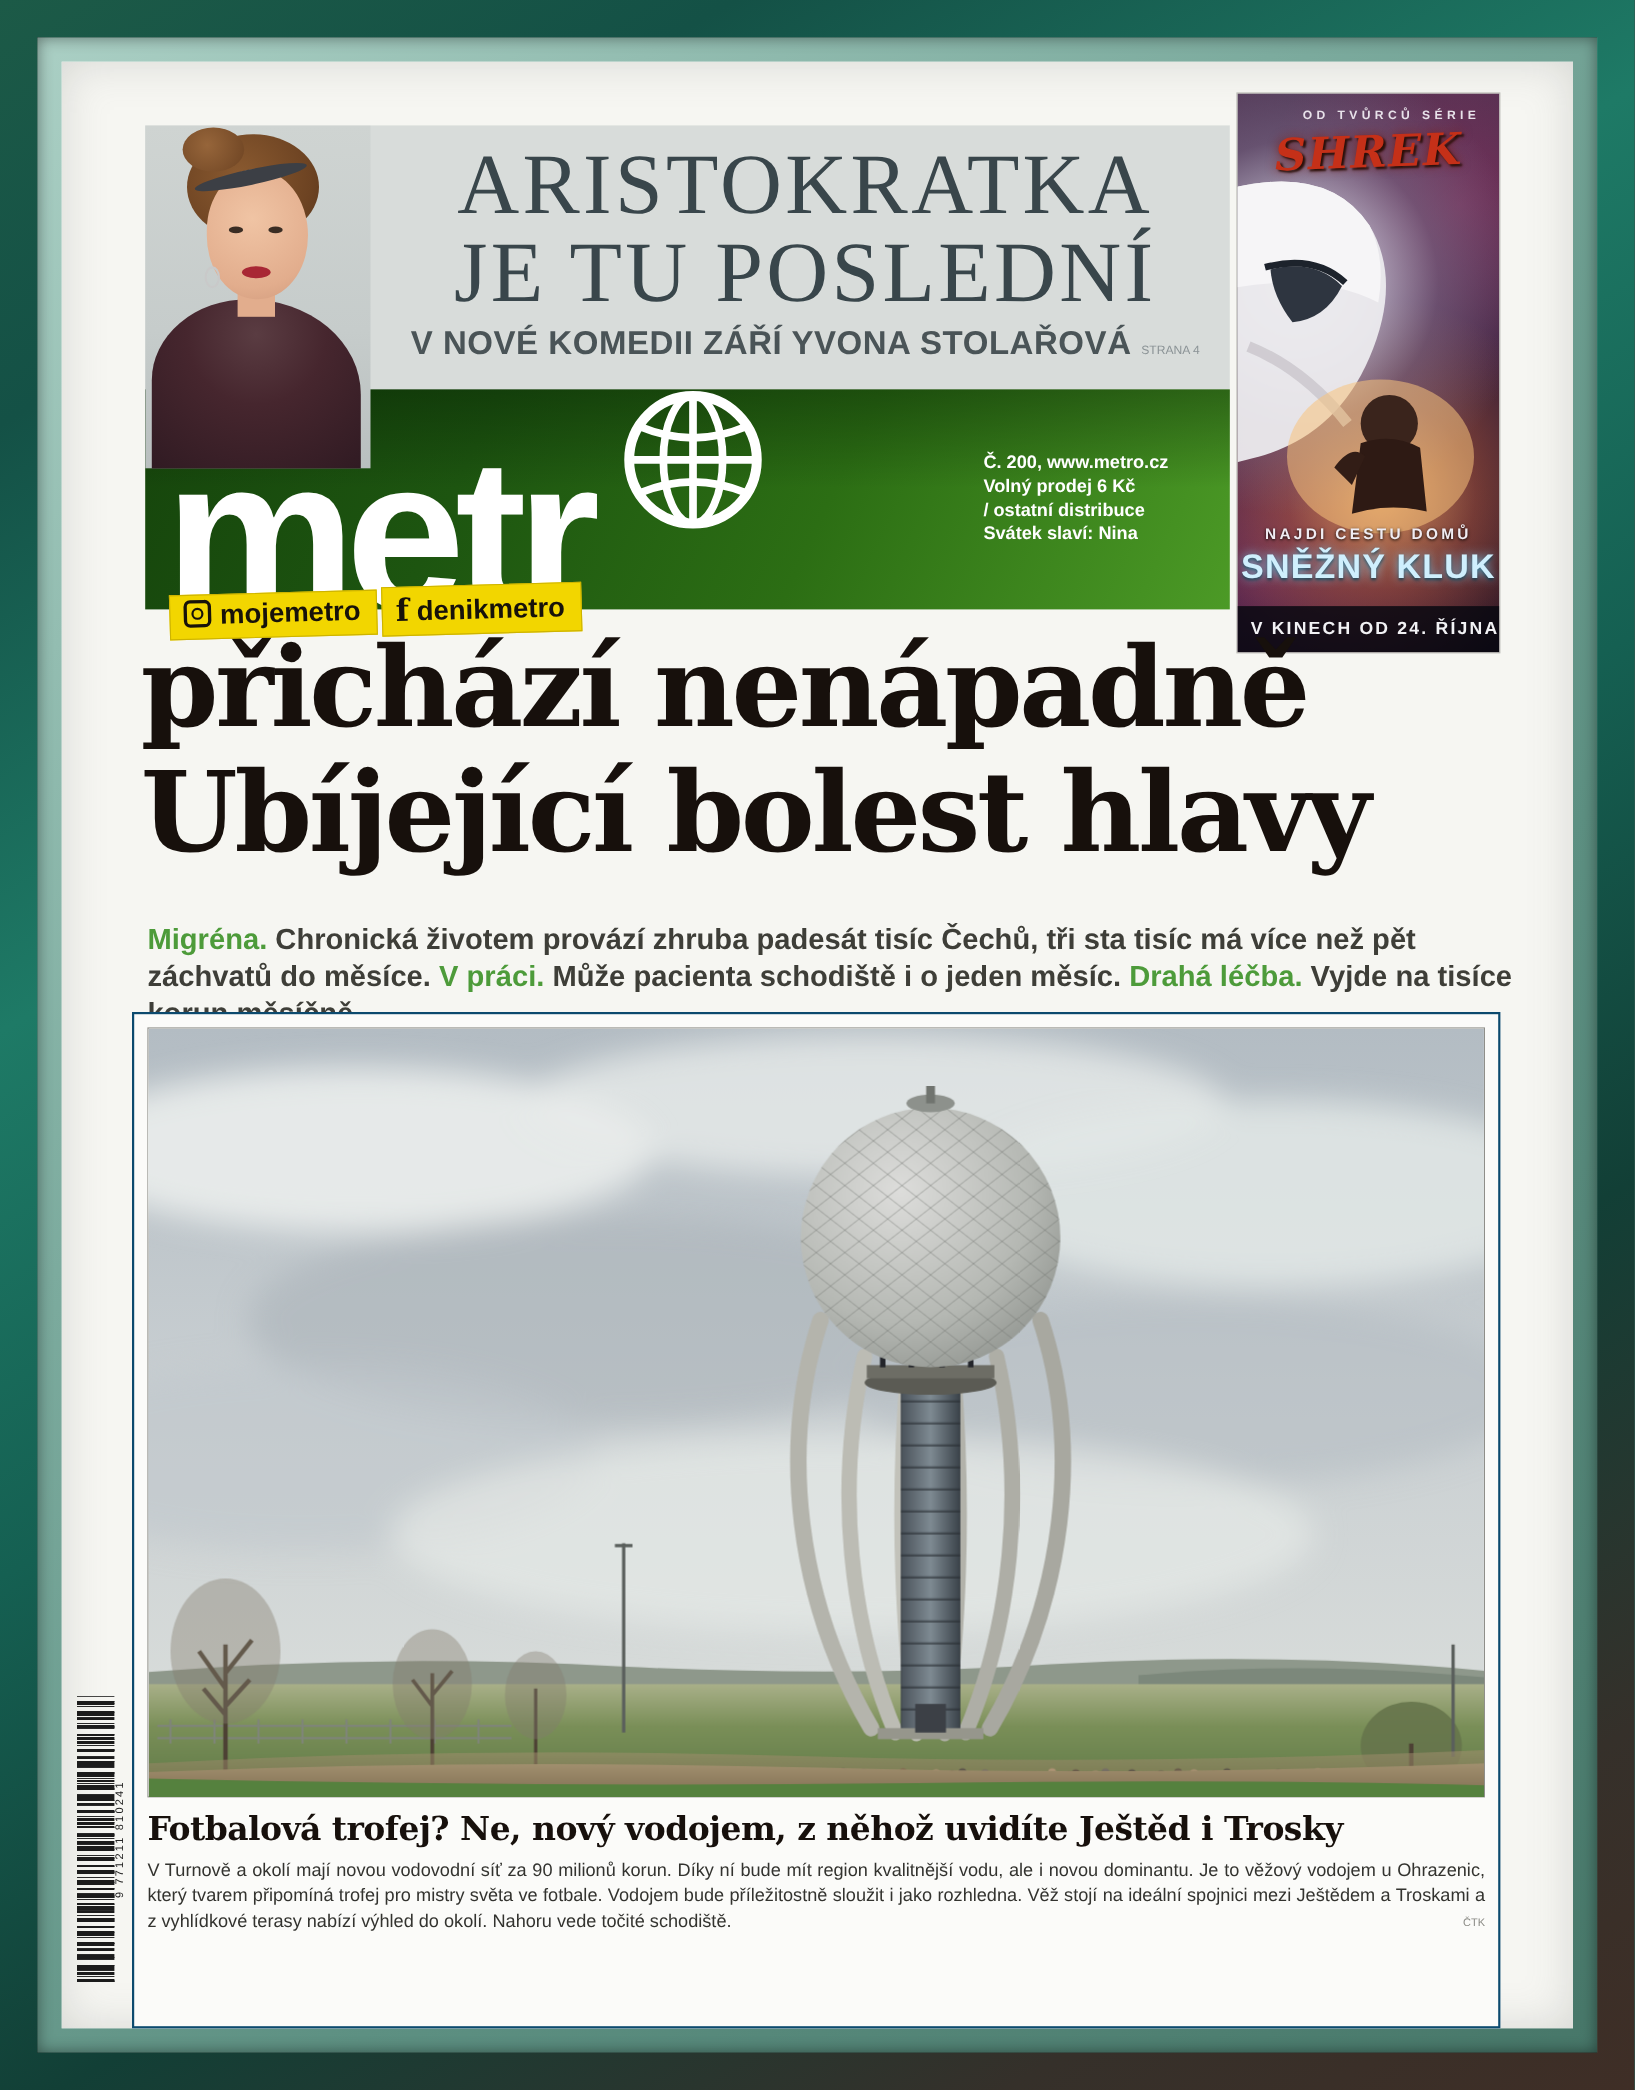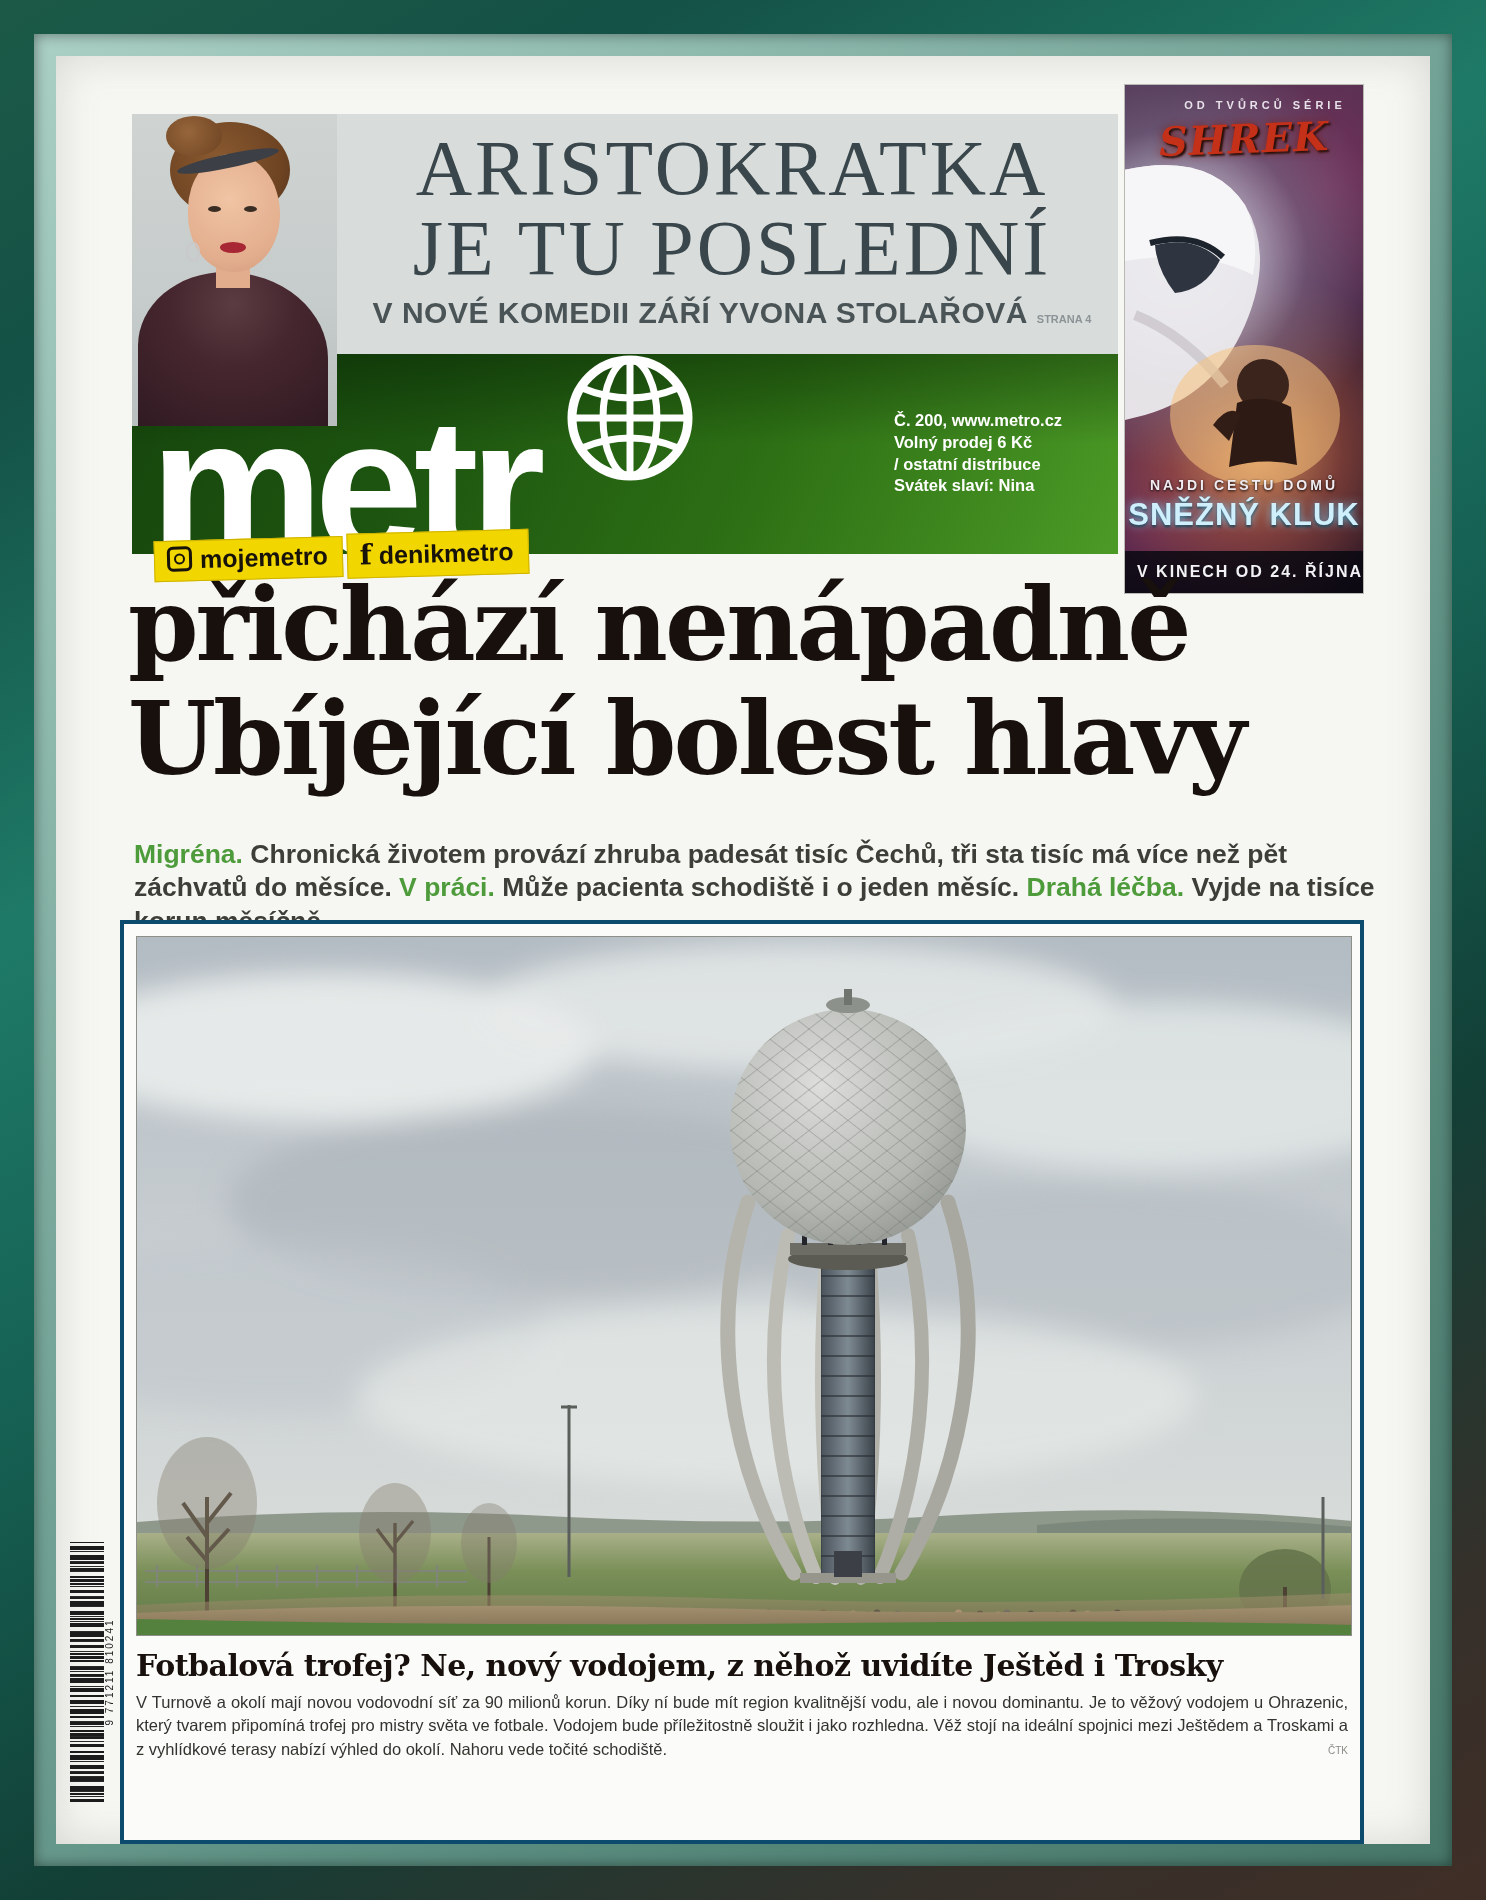--- a/index.html
+++ b/index.html
@@ -13,21 +13,21 @@
     box-shadow:inset 0 0 14px rgba(0,0,0,.45);}
   .page{position:absolute;inset:56px;background:#f6f6f2;
     box-shadow:inset 0 0 40px rgba(120,125,118,.25);}
   
   .banner{position:absolute;left:76px;top:58px;width:986px;height:240px;background:#d8dcda;}
   .banner-title{position:absolute;left:220px;top:14px;width:760px;text-align:center;
     font-family:"Liberation Serif","DejaVu Serif",serif;color:#39464b;
     font-size:78px;line-height:1.02;letter-spacing:3px;font-weight:400;}
   .banner-sub{position:absolute;left:220px;top:182px;width:760px;text-align:center;
     font-weight:bold;font-size:30px;color:#4a5457;letter-spacing:.5px;}
-  .banner-ref{font-size:11px;color:#8b9396;font-weight:bold;letter-spacing:0;}
+  .banner-ref{font-size:11px;color:#8b9396;font-weight:normal;letter-spacing:0;}
   
   .woman{position:absolute;left:0px;top:0px;width:205px;height:312px;overflow:hidden;z-index:5;}
   .woman .bg{position:absolute;inset:0;background:linear-gradient(180deg,#cfd4d2 0%,#c6cccb 60%,#b9bfbf 100%);}
   .woman .hair{position:absolute;left:38px;top:8px;width:120px;height:96px;border-radius:50%;
     background:radial-gradient(circle at 40% 40%,#8a5a30,#6d4322 70%,#57351c);}
   .woman .bun{position:absolute;left:34px;top:2px;width:56px;height:40px;border-radius:50%;
     background:radial-gradient(circle at 40% 40%,#96653a,#6d4322);}
   .woman .band{position:absolute;left:44px;top:40px;width:104px;height:14px;border-radius:50%;
     background:#3c3f45;transform:rotate(-12deg);}
   .woman .face{position:absolute;left:56px;top:40px;width:92px;height:118px;border-radius:48% 52% 50% 50%;
@@ -88,21 +88,21 @@
   .headline{position:absolute;left:72px;top:512px;width:1260px;
     font-family:"DejaVu Serif",serif;font-weight:bold;color:#17100c;
     font-size:101px;line-height:1.13;letter-spacing:-3px;}
   
   .subhead{position:absolute;left:78px;top:782px;width:1258px;
     font-size:26.5px;line-height:1.26;color:#3e3e38;font-weight:bold;}
   .subhead .lead{color:#4d9b3a;}
   .subhead .ref{font-size:11px;color:#9a9a94;}
   
   .article-box{position:absolute;left:64px;top:864px;width:1244px;height:924px;
-    border:4px solid #0c4a6e;background:#fbfbf9;box-sizing:border-box;padding:12px;}
+    border:2px solid #0c4a6e;background:#fbfbf9;box-sizing:border-box;padding:12px;}
   .photo{position:relative;width:1216px;height:700px;border:1px solid #8f8f8a;box-sizing:border-box;overflow:hidden;}
   .caption{margin-top:12px;font-family:"DejaVu Serif",serif;font-weight:bold;
     font-size:30px;color:#17100c;letter-spacing:-0.5px;}
   .bodytext{margin-top:8px;font-size:16.5px;line-height:1.42;color:#33332f;text-align:justify;}
   .credit{float:right;font-size:10px;color:#8a8a85;margin-top:6px;}
   
   .barcode-wrap{position:absolute;left:12px;top:1486px;width:52px;height:264px;}
   .barcode{position:absolute;left:-104px;top:106px;width:260px;height:48px;transform:rotate(-90deg);
     background:
       repeating-linear-gradient(90deg,#1c1c1c 0 2px,transparent 2px 7px),

